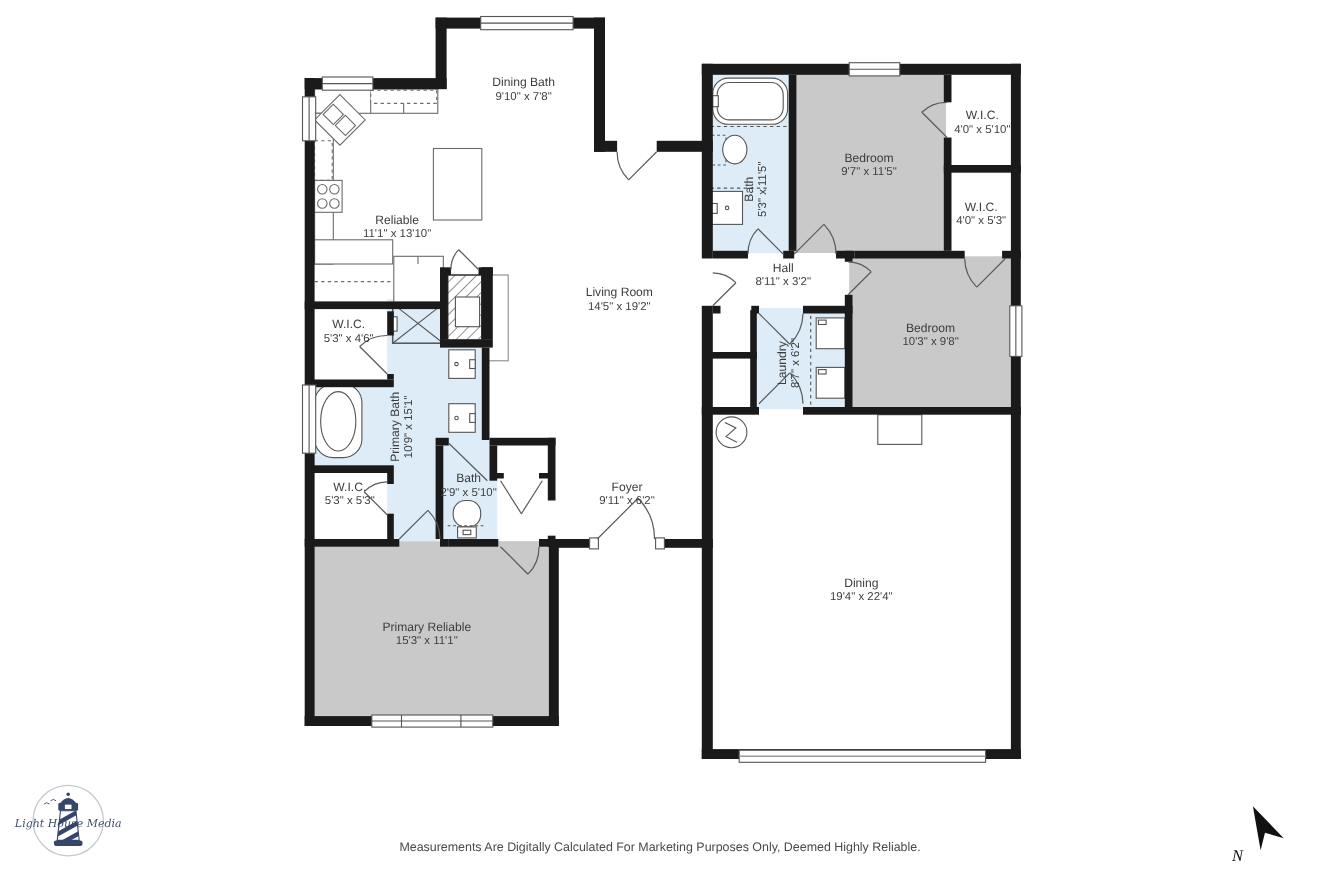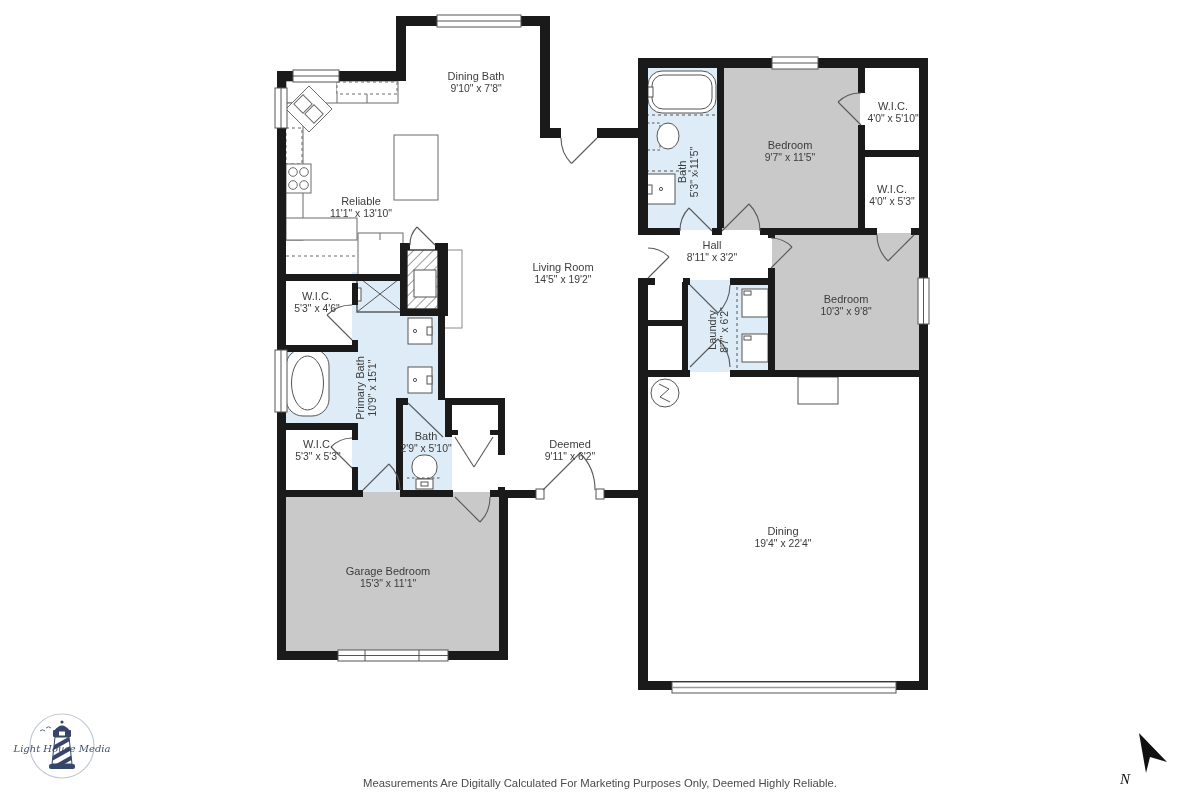--- a/index.html
+++ b/index.html
@@ -5,21 +5,21 @@
   html,body{margin:0;padding:0;background:#fff;}
   #stage{position:relative;width:1200px;height:800px;background:#ffffff;overflow:hidden;
          font-family:"Liberation Sans",sans-serif;}
   #plan-svg{position:absolute;left:0;top:0;}
   .rlabel{position:absolute;transform:translate(-50%,-50%);text-align:center;color:#3c3c3c;
           font-size:11px;line-height:12.5px;white-space:nowrap;}
   .rlabel .nm{display:block;}
   .rlabel .dims{display:block;font-size:10.4px;}
   .rlabel.rot{transform:translate(-50%,-50%) rotate(-90deg);}
   #footer-note{position:absolute;left:50%;top:765px;transform:translateX(-50%);
-               font-size:11.3px;color:#4a4a4a;white-space:nowrap;margin-top:12px;}
+               font-size:11.3px;color:#4a4a4a;white-space:nowrap;}
   #north-label{position:absolute;left:1120px;top:771px;font-family:"Liberation Serif",serif;
                font-style:italic;font-size:15px;color:#111;}
 </style>
 </head>
 <body>
 
 <div id="stage">
 
 <svg id="plan-svg" width="1200" height="800" viewBox="0 0 1200 800">
   <defs>
@@ -362,25 +362,25 @@
     </div>
 <div class="rlabel" style="left:318px;top:450px">
       <span class="nm">W.I.C.</span>
       <span class="dims">5'3" x 5'3"</span>
     </div>
 <div class="rlabel" style="left:426px;top:442px">
       <span class="nm">Bath</span>
       <span class="dims">2'9" x 5'10"</span>
     </div>
 <div class="rlabel" style="left:570px;top:450px">
-      <span class="nm">Deemed</span>
+      <span class="nm">Foyer</span>
       <span class="dims">9'11" x 6'2"</span>
     </div>
 <div class="rlabel" style="left:388px;top:577px">
-      <span class="nm">Garage Bedroom</span>
+      <span class="nm">Primary Reliable</span>
       <span class="dims">15'3" x 11'1"</span>
     </div>
 <div class="rlabel" style="left:783px;top:537px">
       <span class="nm">Dining</span>
       <span class="dims">19'4" x 22'4"</span>
     </div>
 
 <div id="footer-note">Measurements Are Digitally Calculated For Marketing Purposes Only, Deemed Highly Reliable.</div>
 <div id="north-label">N</div>
 

